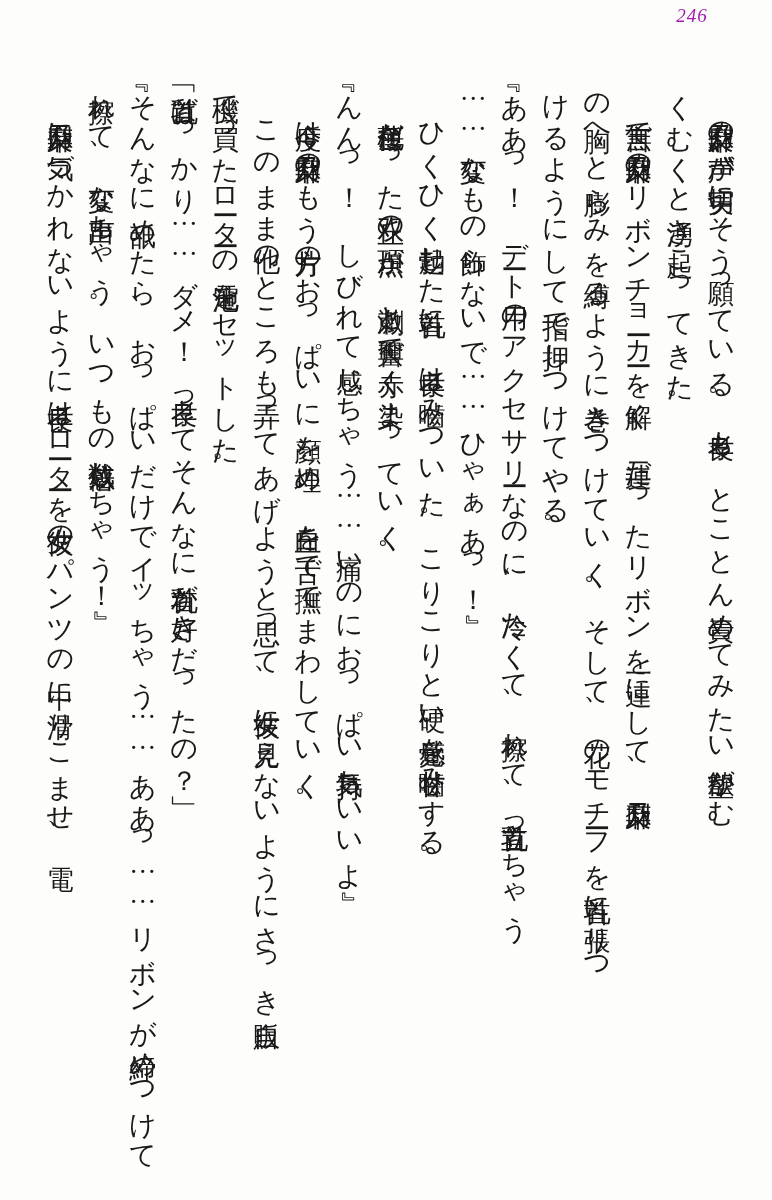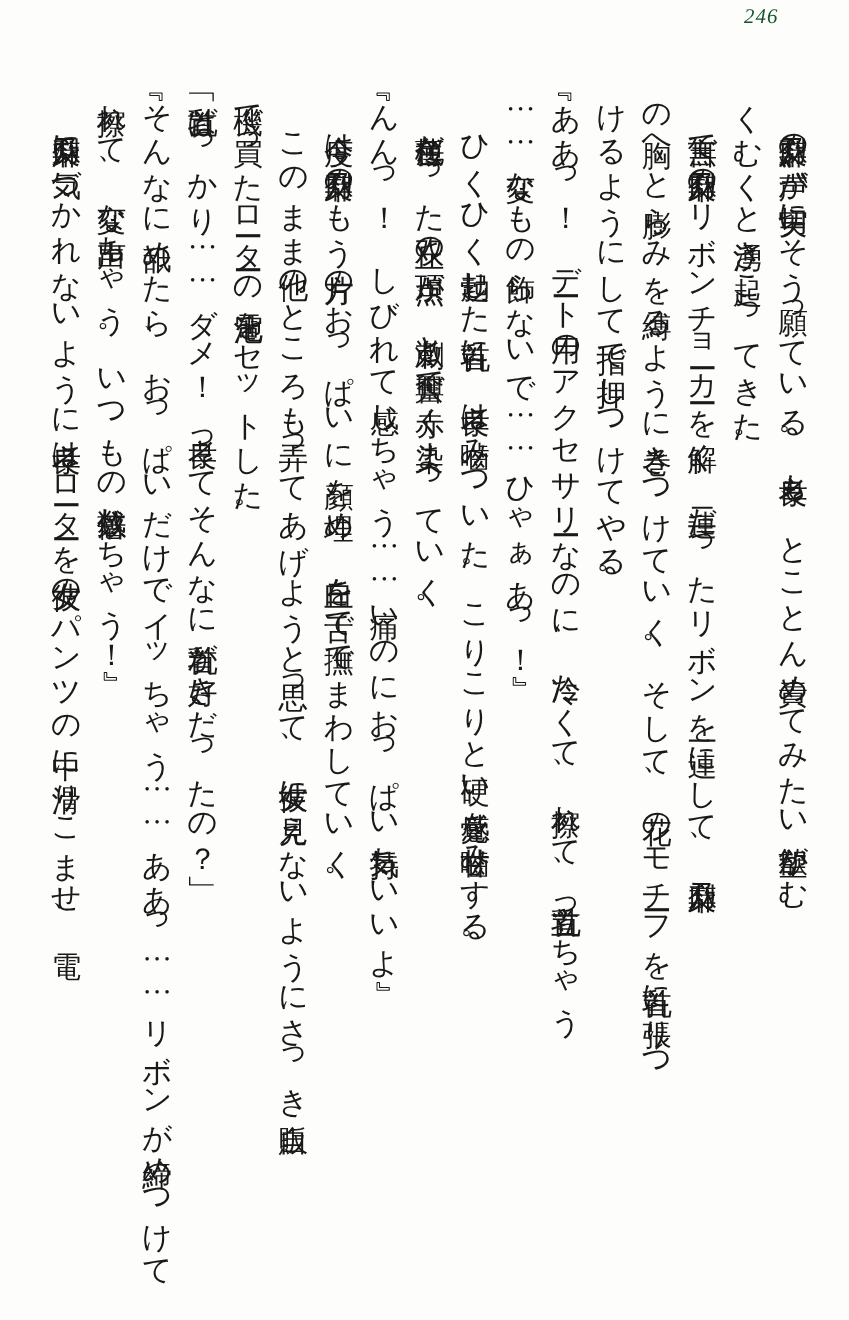--- a/index.html
+++ b/index.html
@@ -13,21 +13,21 @@
   }
   .page-number {
     position: absolute;
     top: 5px;
     left: 660px;
     width: 64px;
     text-align: center;
     font-size: 19px;
     font-style: italic;
     letter-spacing: 1px;
-    color: #14532d;
+    color: #a21caf;
   }
   .text-block {
     position: absolute;
     top: 76px;
     right: 31px;
     height: 1050px;
     writing-mode: vertical-rl;
     text-orientation: upright;
     font-size: 27px;
     line-height: 41.3px;

